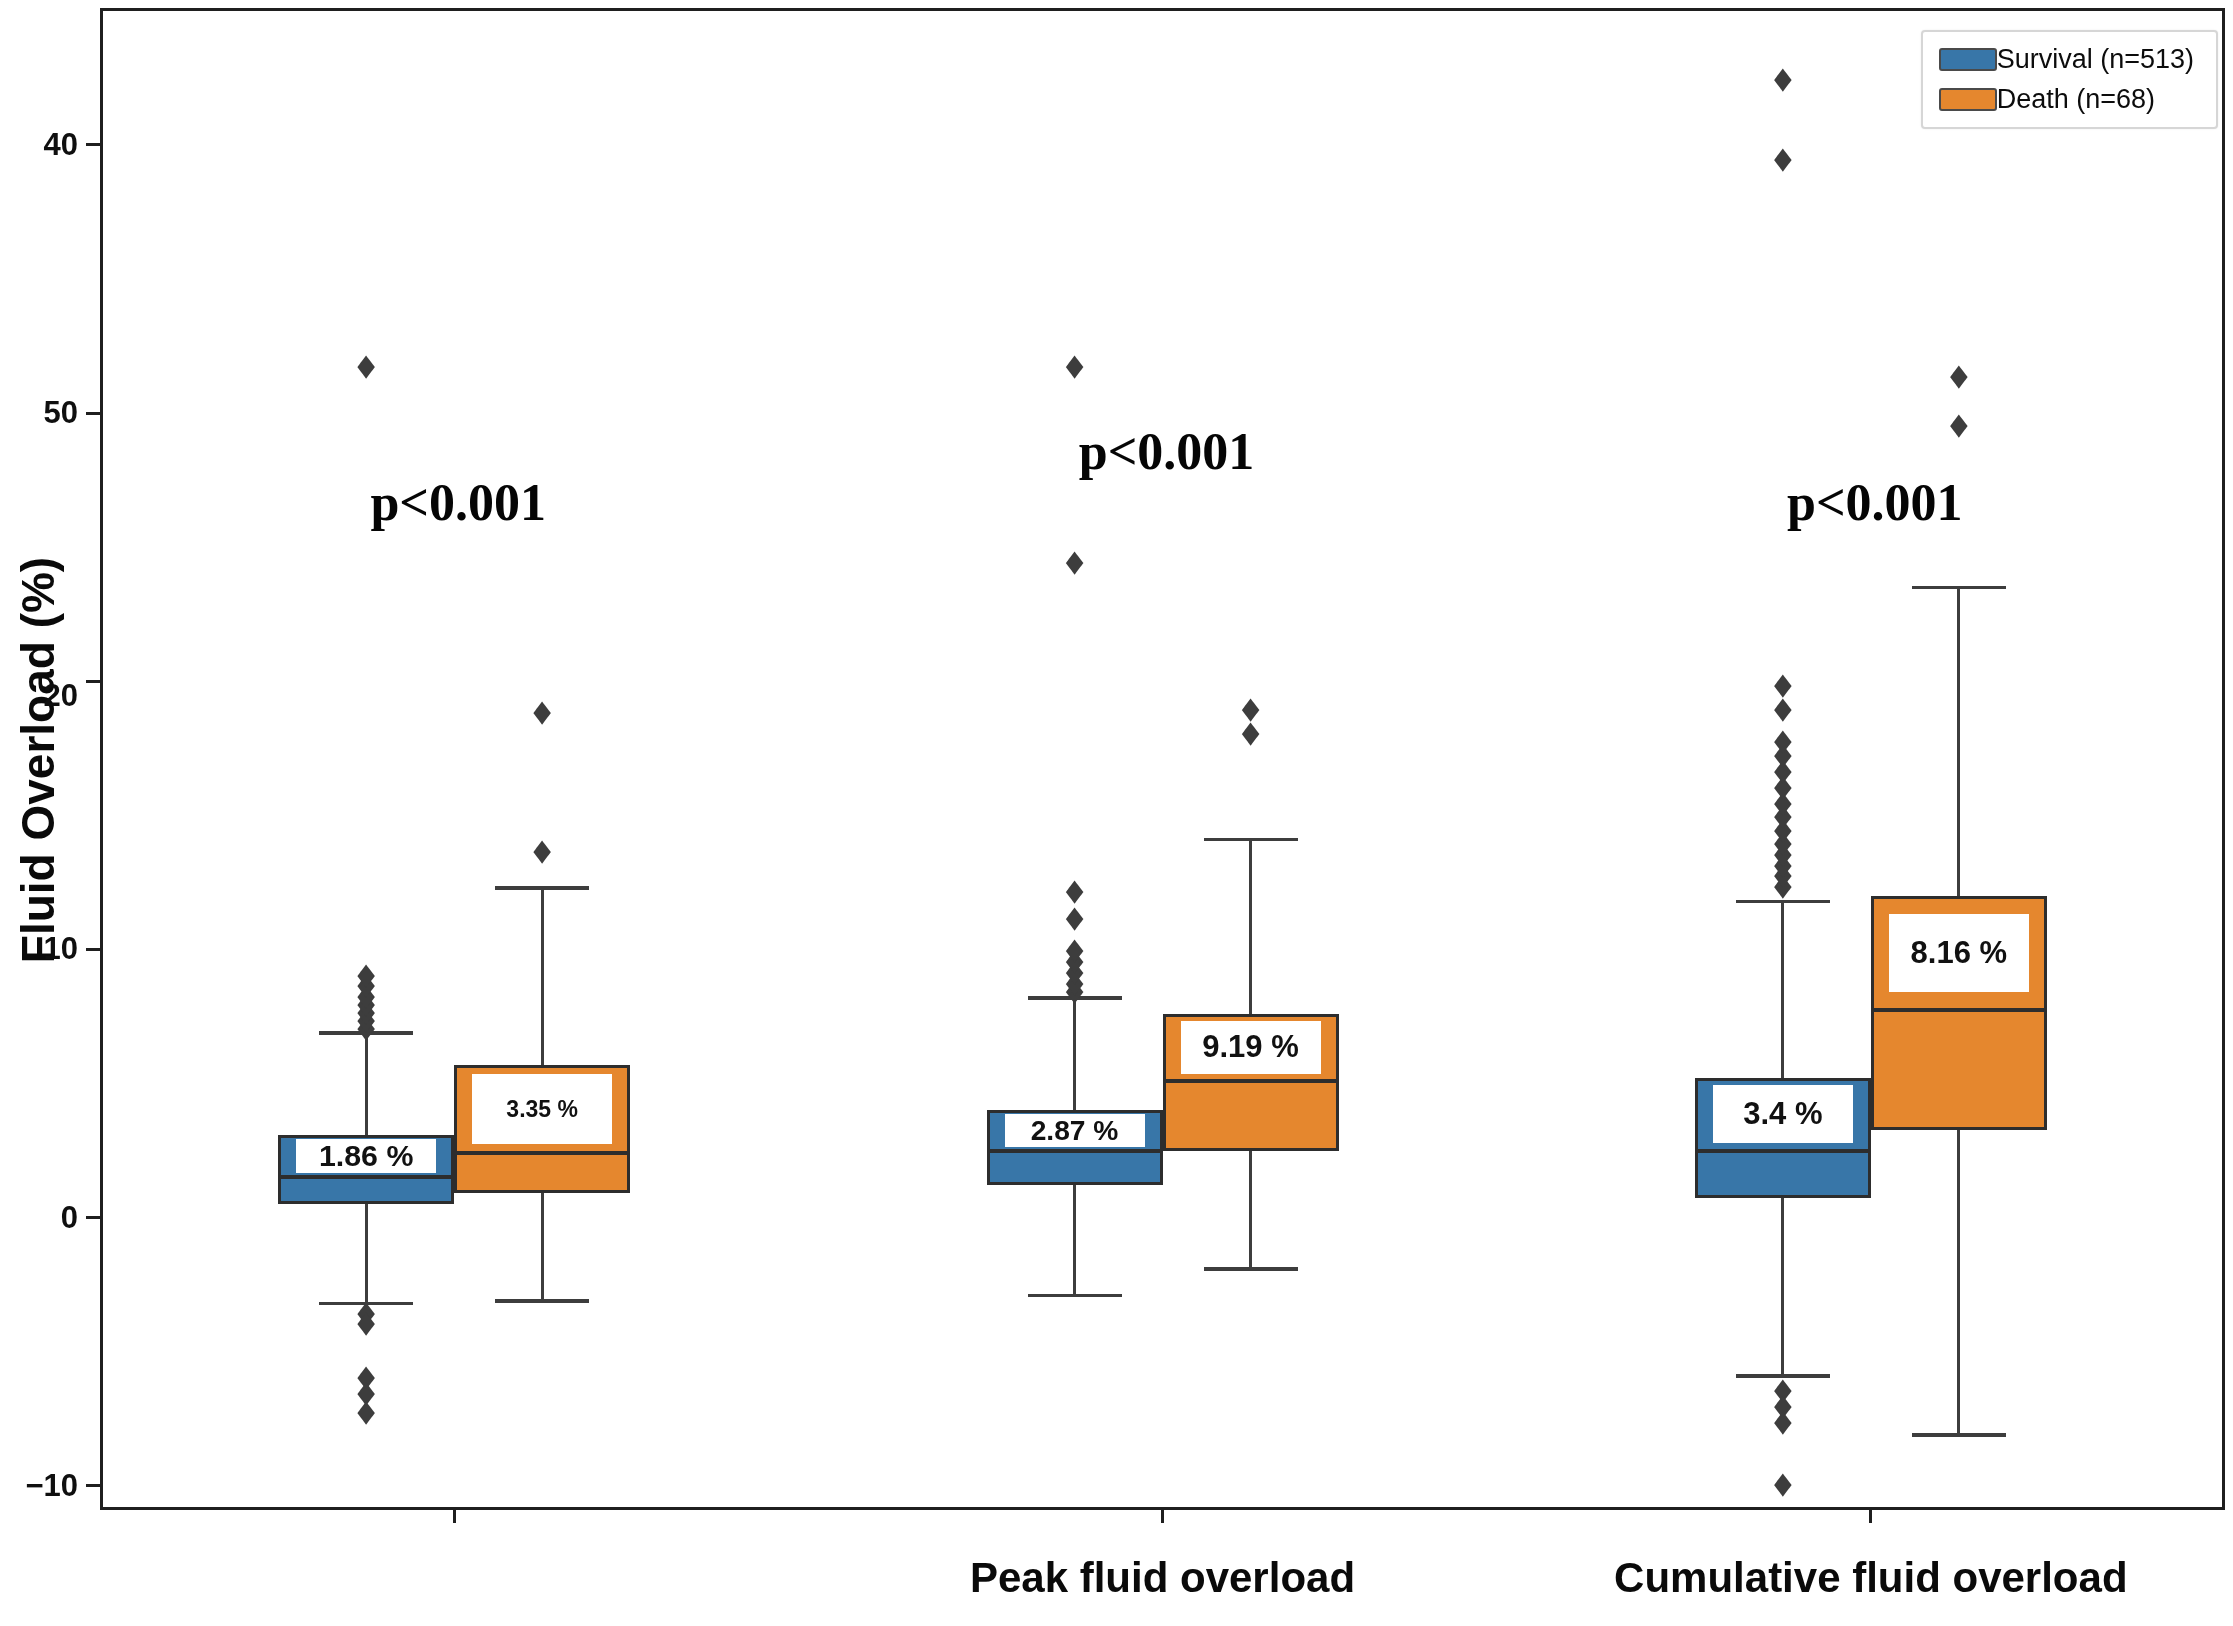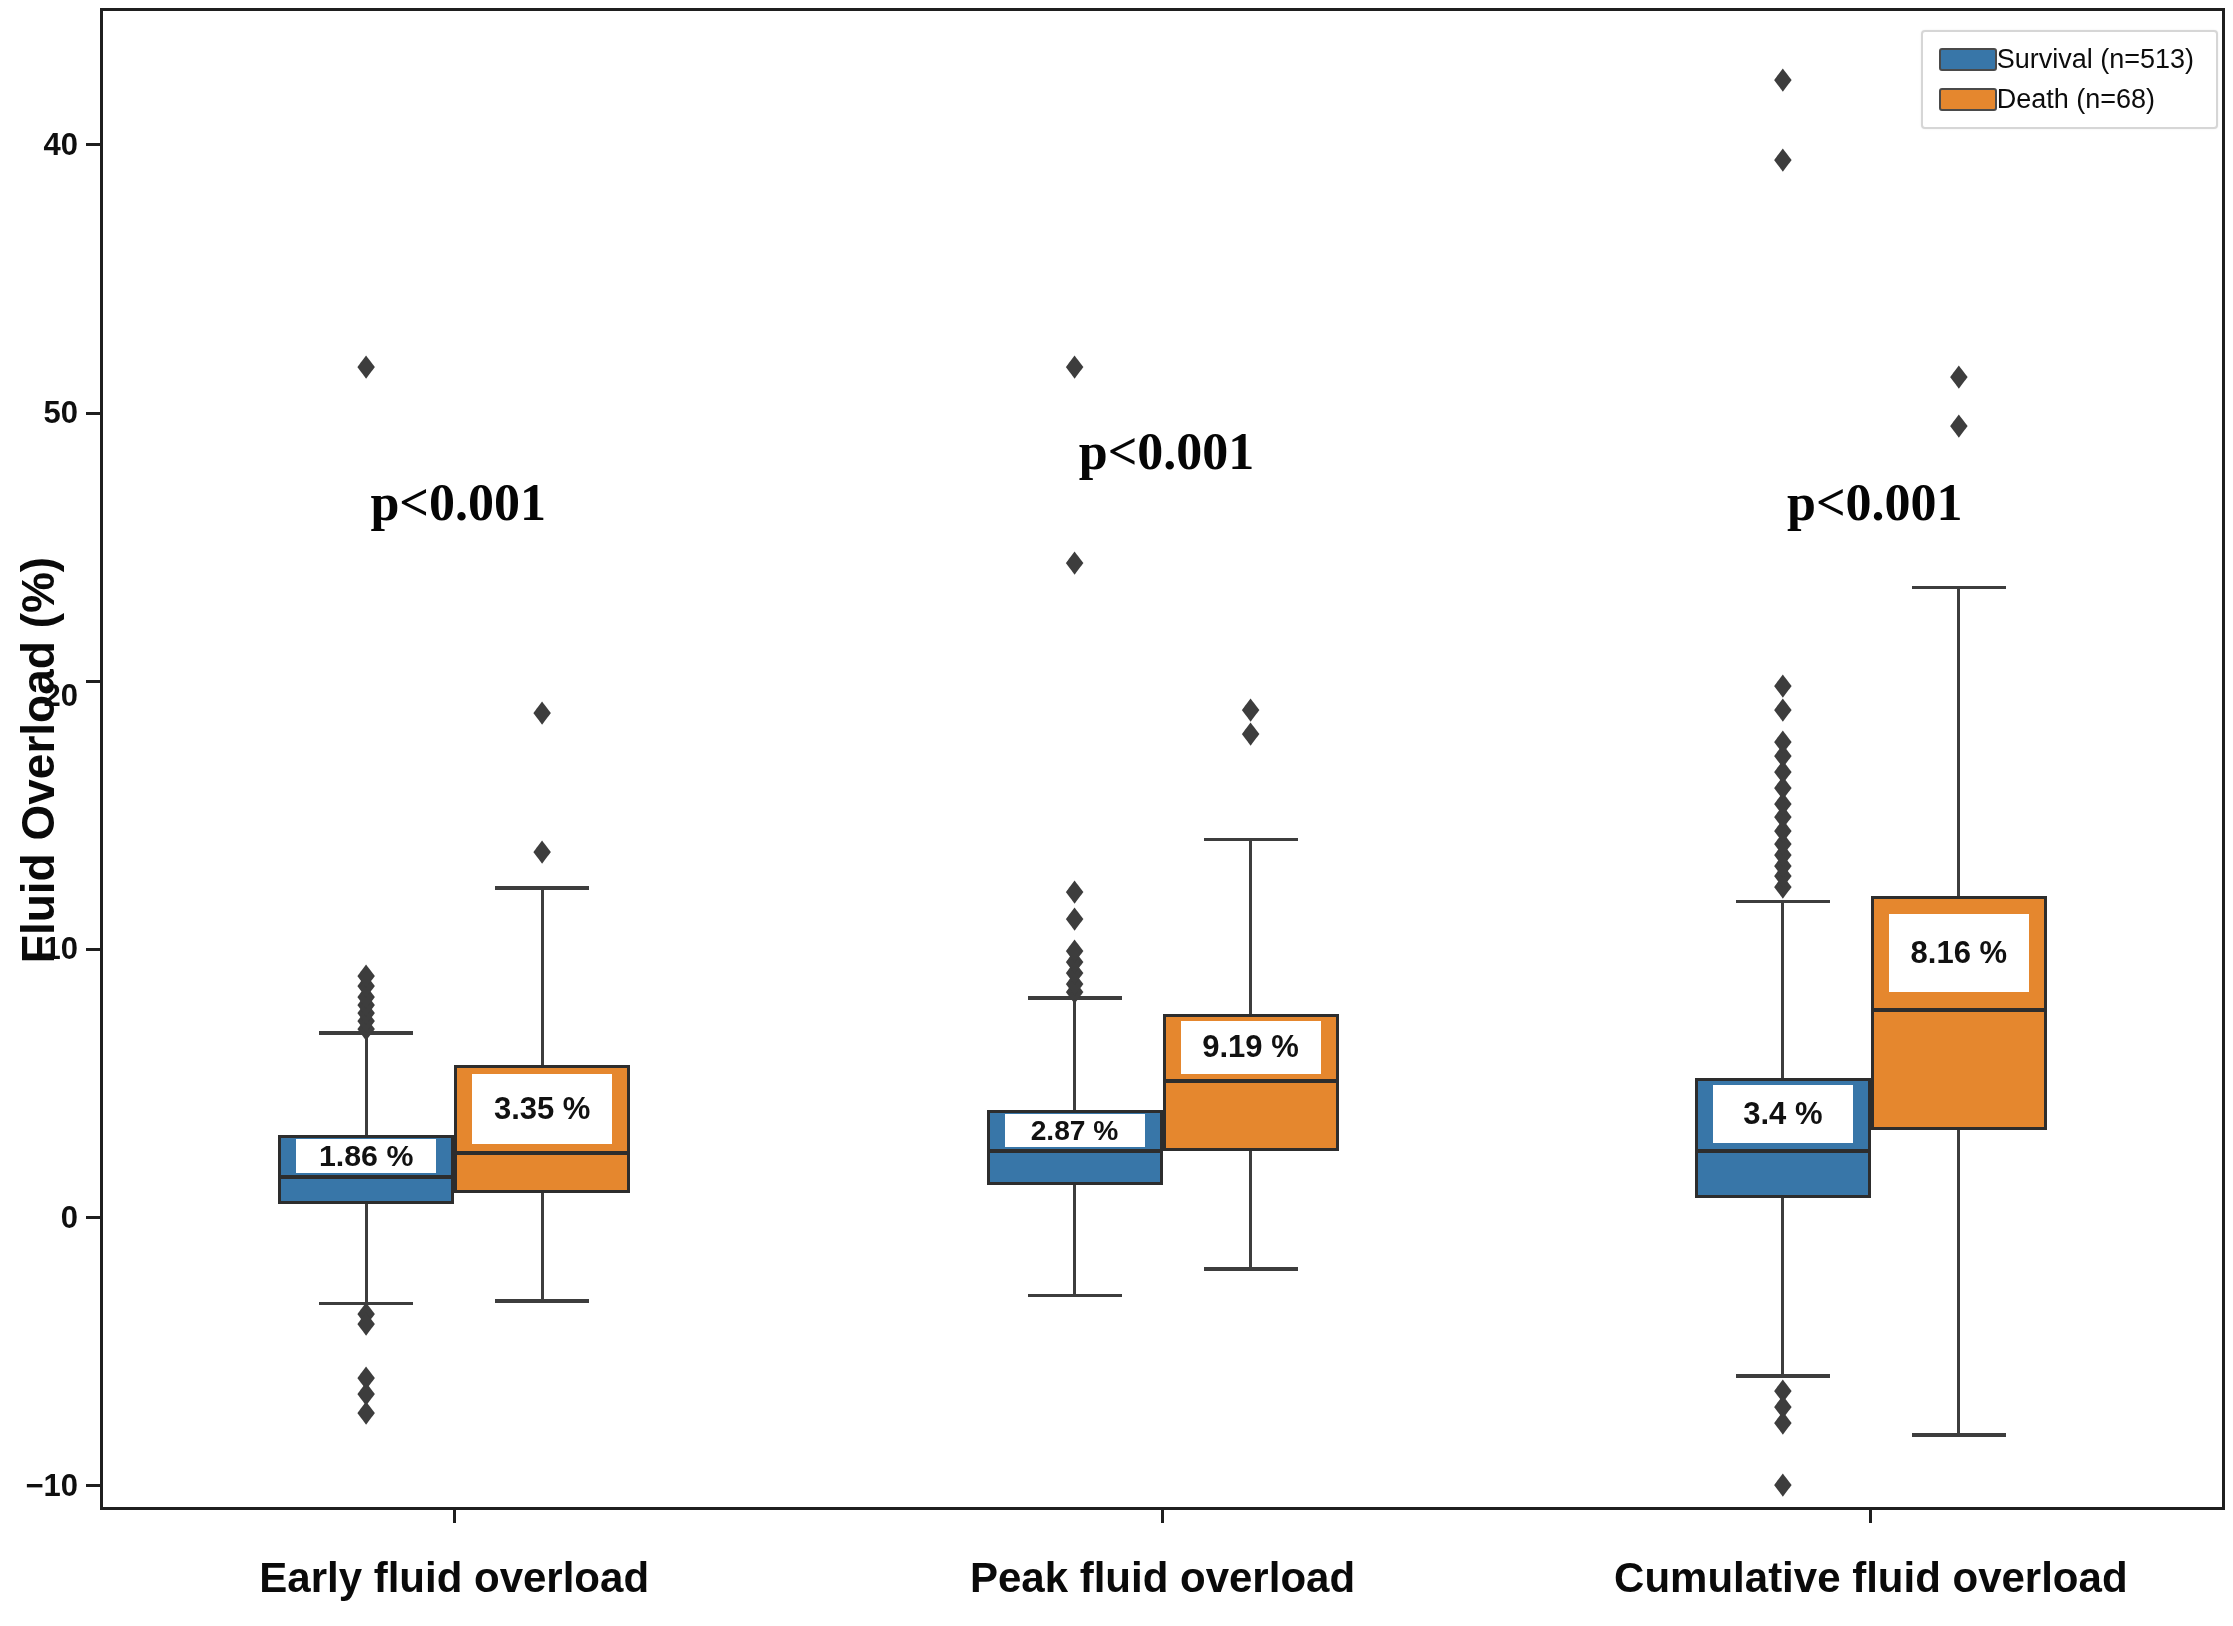--- a/index.html
+++ b/index.html
@@ -41,21 +41,20 @@
       <div class="abs yticklab" style="right: 2155px; top: 413.004px;">50</div>
       <div class="abs ytick" style="left: 86px; top: 679.718px; width: 14px; height: 3px;"></div>
       <div class="abs yticklab" style="right: 2155px; top: 668px; margin-top: 28px;">20</div>
       <div class="abs ytick" style="left: 86px; top: 947.932px; width: 14px; height: 3px;"></div>
       <div class="abs yticklab" style="right: 2155px; top: 949.432px;">10</div>
       <div class="abs ytick" style="left: 86px; top: 1216.15px; width: 14px; height: 3px;"></div>
       <div class="abs yticklab" style="right: 2155px; top: 1217.65px;">0</div>
       <div class="abs ytick" style="left: 86px; top: 1484.36px; width: 14px; height: 3px;"></div>
       <div class="abs yticklab" style="right: 2155px; top: 1485.86px;">−10</div>
       <div class="abs xtick" style="left: 452.667px; top: 1510px; width: 3px; height: 13px;"></div>
-      <div class="abs xlab" style="left: 454.167px; top: 1578px;">Early fluid overload</div>
       <div class="abs xtick" style="left: 1161px; top: 1510px; width: 3px; height: 13px;"></div>
       <div class="abs xlab" style="left: 1162.5px; top: 1578px;">Peak fluid overload</div>
       <div class="abs xtick" style="left: 1869.33px; top: 1510px; width: 3px; height: 13px;"></div>
       <div class="abs xlab" style="left: 1870.83px; top: 1578px;">Cumulative fluid overload</div>
       <div class="abs pval" style="left: 458.167px; top: 501.514px;">p&lt;0.001</div>
       <div class="abs pval" style="left: 1166.5px; top: 450.554px;">p&lt;0.001</div>
       <div class="abs pval" style="left: 1874.83px; top: 501.514px;">p&lt;0.001</div>
       <div class="abs whisker" style="left: 364.667px; top: 1032.58px; width: 3px; height: 270.896px;"></div>
       <div class="abs cap" style="left: 319.167px; top: 1031.08px; width: 94px; height: 3.5px;"></div>
       <div class="abs cap" style="left: 319.167px; top: 1301.98px; width: 94px; height: 3.5px;"></div>
@@ -114,21 +113,21 @@
       <div class="abs diamond" style="left: 1782.83px; top: 77.7357px; color: rgb(61, 61, 61);">◆</div>
       <div class="abs diamond" style="left: 1782.83px; top: 1389.3px; color: rgb(61, 61, 61);">◆</div>
       <div class="abs diamond" style="left: 1782.83px; top: 1405.4px; color: rgb(61, 61, 61);">◆</div>
       <div class="abs diamond" style="left: 1782.83px; top: 1421.49px; color: rgb(61, 61, 61);">◆</div>
       <div class="abs diamond" style="left: 1782.83px; top: 1483.18px; color: rgb(61, 61, 61);">◆</div>
       <div class="abs whisker" style="left: 540.667px; top: 887.743px; width: 3px; height: 413.05px;"></div>
       <div class="abs cap" style="left: 495.167px; top: 886.243px; width: 94px; height: 3.5px;"></div>
       <div class="abs cap" style="left: 495.167px; top: 1299.29px; width: 94px; height: 3.5px;"></div>
       <div class="abs boxrect" style="left: 454.167px; top: 1064.76px; width: 176px; height: 128.743px; background: rgb(229, 135, 46);"></div>
       <div class="abs medline" style="left: 454.167px; top: 1151.28px; width: 176px; height: 4px;"></div>
-      <div class="abs boxlabel" style="left: 472.167px; top: 1073.62px; width: 140px; height: 70.8086px; font-size: 31px;">3.35 %</div>
+      <div class="abs boxlabel" style="left: 472.167px; top: 1073.62px; width: 140px; height: 70.8086px; font-size: 23px;">3.35 %</div>
       <div class="abs diamond" style="left: 542.167px; top: 850.193px; color: rgb(61, 61, 61);">◆</div>
       <div class="abs diamond" style="left: 542.167px; top: 710.721px; color: rgb(61, 61, 61);">◆</div>
       <div class="abs whisker" style="left: 1249px; top: 839.464px; width: 3px; height: 429.143px;"></div>
       <div class="abs cap" style="left: 1203.5px; top: 837.964px; width: 94px; height: 3.5px;"></div>
       <div class="abs cap" style="left: 1203.5px; top: 1267.11px; width: 94px; height: 3.5px;"></div>
       <div class="abs boxrect" style="left: 1162.5px; top: 1013.8px; width: 176px; height: 136.789px; background: rgb(229, 135, 46);"></div>
       <div class="abs medline" style="left: 1162.5px; top: 1078.86px; width: 176px; height: 4px;"></div>
       <div class="abs boxlabel" style="left: 1180.5px; top: 1020.51px; width: 140px; height: 53.6429px; font-size: 31px;">9.19 %</div>
       <div class="abs diamond" style="left: 1250.5px; top: 732.179px; color: rgb(61, 61, 61);">◆</div>
       <div class="abs diamond" style="left: 1250.5px; top: 708.039px; color: rgb(61, 61, 61);">◆</div>

